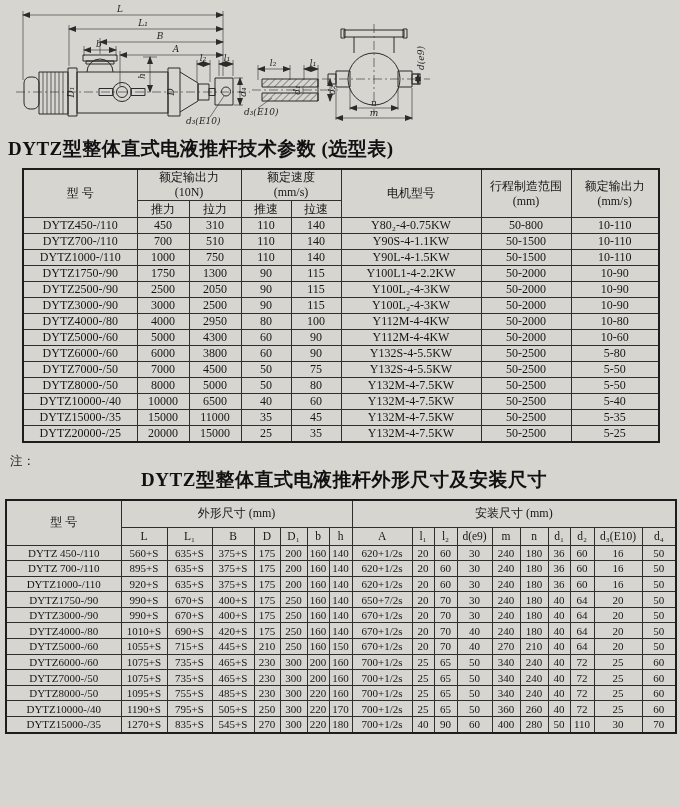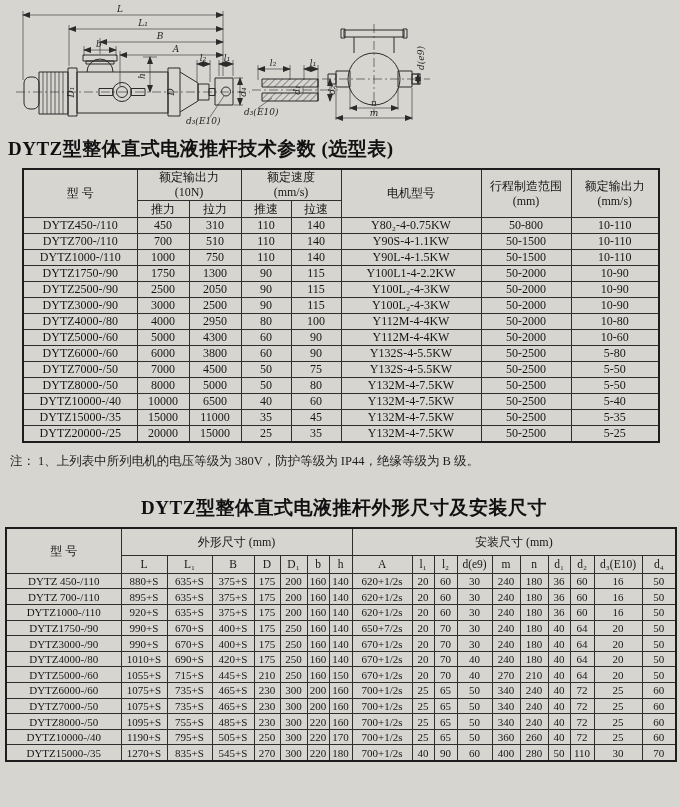--- a/index.html
+++ b/index.html
@@ -376,21 +376,20 @@
         <td>35</td>
         <td>Y132M-4-7.5KW</td>
         <td>50-2500</td>
         <td>5-25</td>
       </tr>
     </tbody>
 </table>
 
 <div class="notes">
   <span class="note-label">注：</span>
-  <span class="note-item">1、上列表中所列电机的电压等级为 380V，防护等级为 IP44，绝缘等级为 B 级。</span>
 </div>
 
 <div class="sec-title second">DYTZ型整体直式电液推杆外形尺寸及安装尺寸</div>
 
 <table class="t2">
   <colgroup>
     <col style="width:115px">
       <col style="width:46px">
       <col style="width:45px">
       <col style="width:42px">
@@ -431,21 +430,21 @@
       <th>n</th>
       <th>d₁</th>
       <th>d₂</th>
       <th>d₃(E10)</th>
       <th>d₄</th>
     </tr>
   </thead>
   <tbody>
       <tr>
         <td>DYTZ 450-/110</td>
-        <td>880+S</td>
+        <td>560+S</td>
         <td>635+S</td>
         <td>375+S</td>
         <td>175</td>
         <td>200</td>
         <td>160</td>
         <td>140</td>
         <td>620+1/2s</td>
         <td>20</td>
         <td>60</td>
         <td>30</td>

